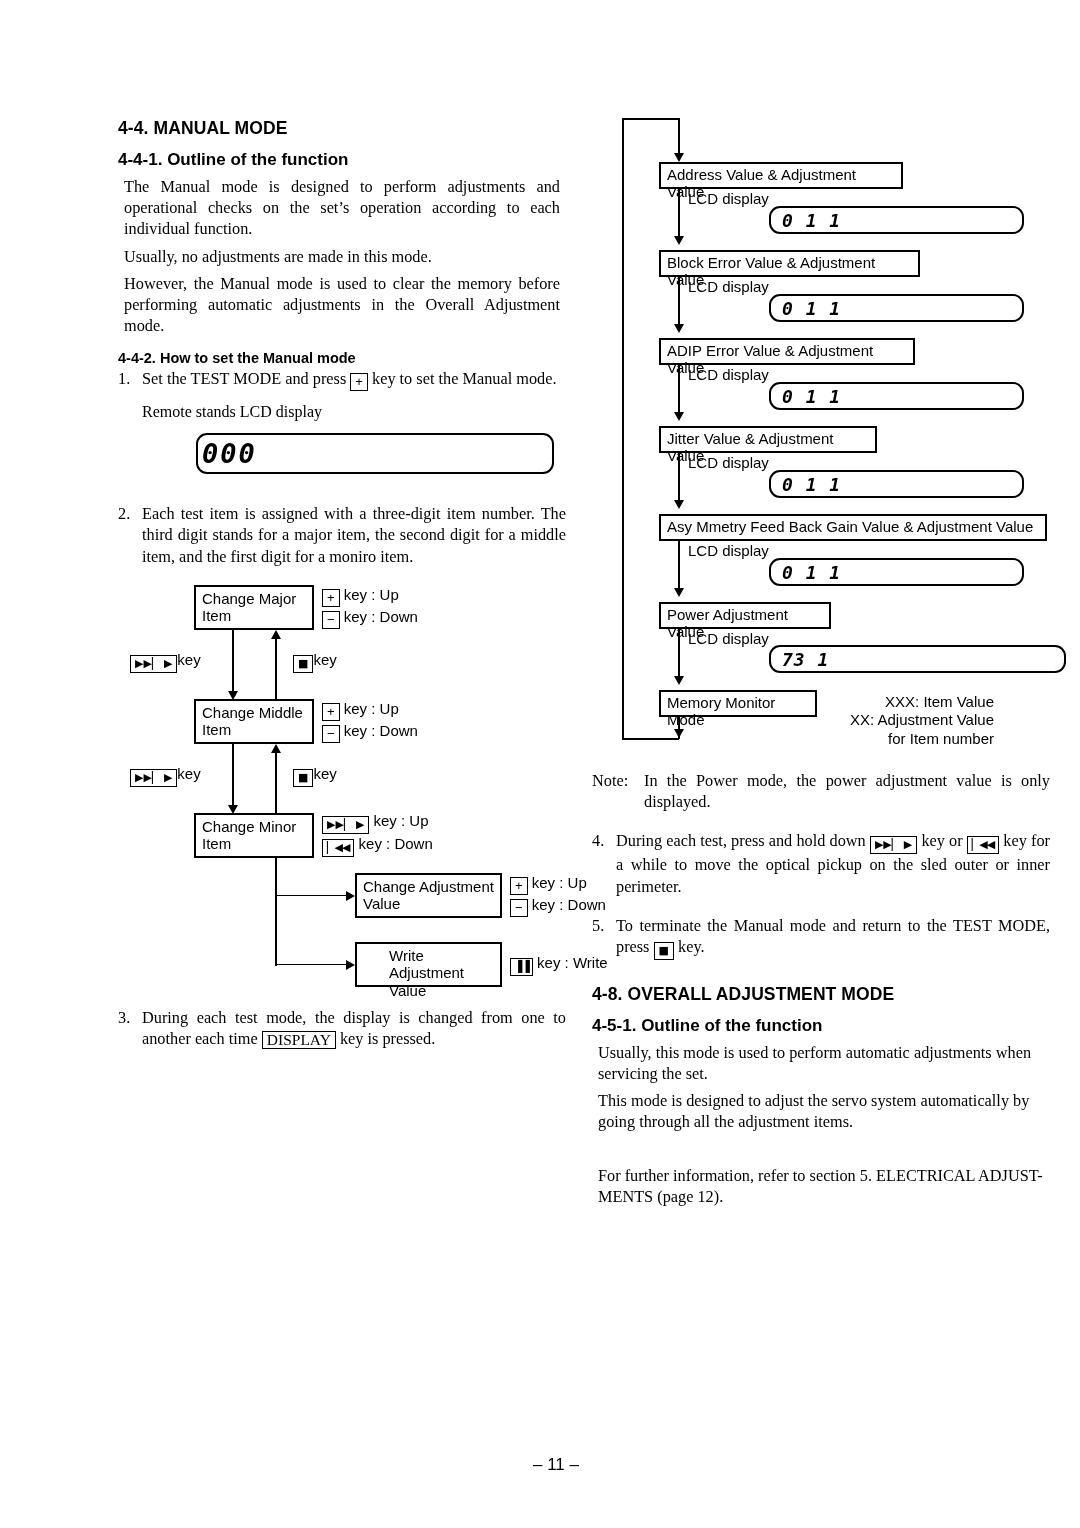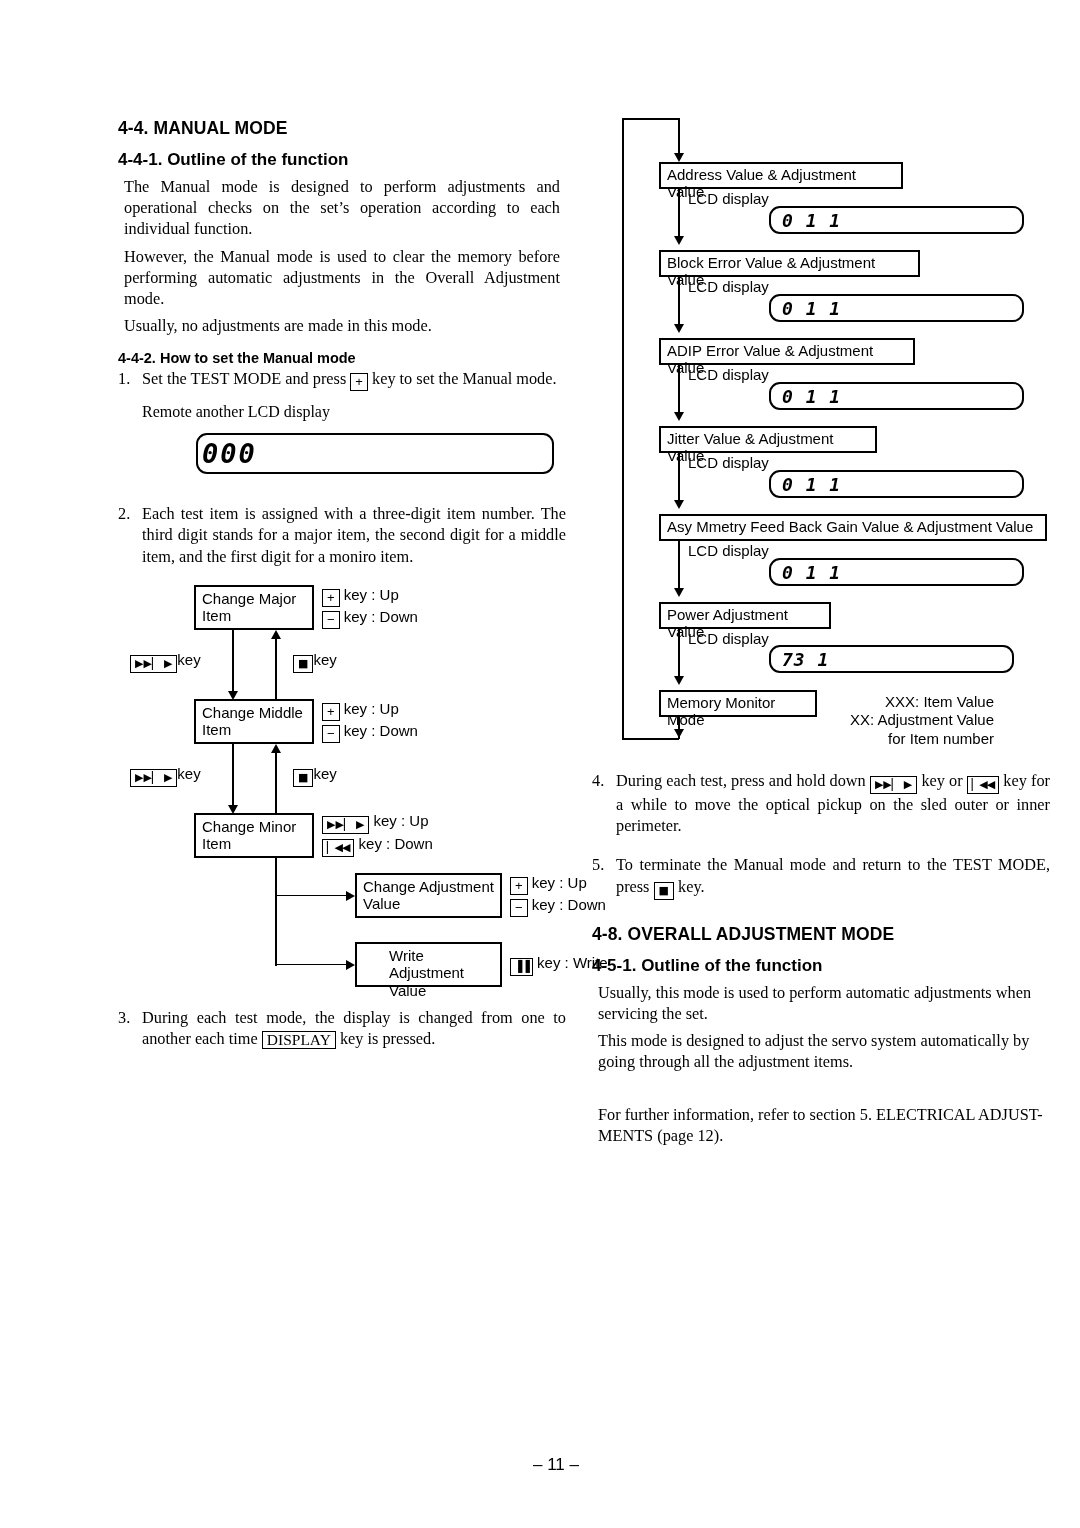--- a/index.html
+++ b/index.html
@@ -153,34 +153,34 @@
 <body>
 
 <div class="page">
 
   <div class="col-left">
 
     <div class="h-major">4-4. MANUAL MODE</div>
     <div class="h-sub">4-4-1. Outline of the function</div>
 
     <p class="body">The Manual mode is designed to perform adjustments and operational checks on the set’s operation according to each individual function.</p>
+    <p class="body nojust">Usually, no adjustments are made in this mode.</p>
     <p class="body">However, the Manual mode is used to clear the memory before performing automatic adjustments in the Overall Adjustment mode.</p>
-    <p class="body nojust">Usually, no adjustments are made in this mode.</p>
 
     <div class="h-sub2">4-4-2. How to set the Manual mode</div>
 
     <p class="li">
       <span class="mk">1.</span><span>Set the TEST MODE and press</span>
       <span class="kb plus">+</span>
       <span>key to set the Manual mode.</span>
     </p>
 
     <div style="height:12px"></div>
     <div class="li-ind">
-      <span class="body">Remote another LCD display</span>
+      <span class="body">Remote stands LCD display</span>
     </div>
 
     <div style="position:relative; height:60px; margin-top:12px;">
       <div class="lcd" style="position:absolute; left:78px; top:0; width:358px; height:41px; padding-left:4px;">
         <span class="digits" style="font-size:27px; letter-spacing:2px;">000</span>
       </div>
     </div>
 
     <p class="li just" style="margin-top:10px;">
       <span class="mk">2.</span><span>Each test item is assigned with a three-digit item number.  The third digit stands for a major item, the second digit for a middle item, and the first digit for a moniro item.</span>
@@ -359,35 +359,38 @@
       <div class="lcd" style="position:absolute; left:177px; top:440px; width:255px; height:28px; padding-left:11px;">
         <span class="digits" style="font-size:18px; letter-spacing:1px;">0 1 1</span>
       </div>
 
       <div class="node one-line" style="left:67px; top:484px; width:172px; height:27px;">
         <span>Power Adjustment Value</span>
       </div>
       <div class="vline" style="left:86px; top:511px; height:50px;"></div>
       <div class="arrow-d" style="left:82px; top:558px;"></div>
       <div class="lcdlbl" style="left:96px; top:512px;">LCD display</div>
-      <div class="lcd" style="position:absolute; left:177px; top:527px; width:245px; height:28px; padding-left:11px;">
+      <div class="lcd" style="position:absolute; left:177px; top:527px; width:297px; height:28px; padding-left:11px;">
         <span class="digits" style="font-size:18px; letter-spacing:1px;">73 1</span>
       </div>
 
       <div class="node one-line" style="left:67px; top:572px; width:158px; height:27px;">
         <span>Memory Monitor Mode</span>
       </div>
 
       <div class="legend" style="left:258px; top:575px;">
         <div>XXX: Item Value</div>
         <div>XX: Adjustment Value</div>
         <div>for Item number</div>
       </div>
     </div>
 
+    <p class="li just" style="margin-top:18px; padding-left:52px;">
+      <span class="mk">Note:</span><span>In the Power mode, the power adjustment value is only displayed.</span>
+    </p>
 
     <div style="height:18px"></div>
 
     <p class="li just">
       <span class="mk">4.</span><span>During each test, press and hold down</span>
       <span class="kb ff">▶▶▏ ▶</span>
       <span>key or</span>
       <span class="kb rew">▏◀◀</span>
       <span>key for a while to move the optical pickup on the sled outer or inner perimeter.</span>
     </p>

